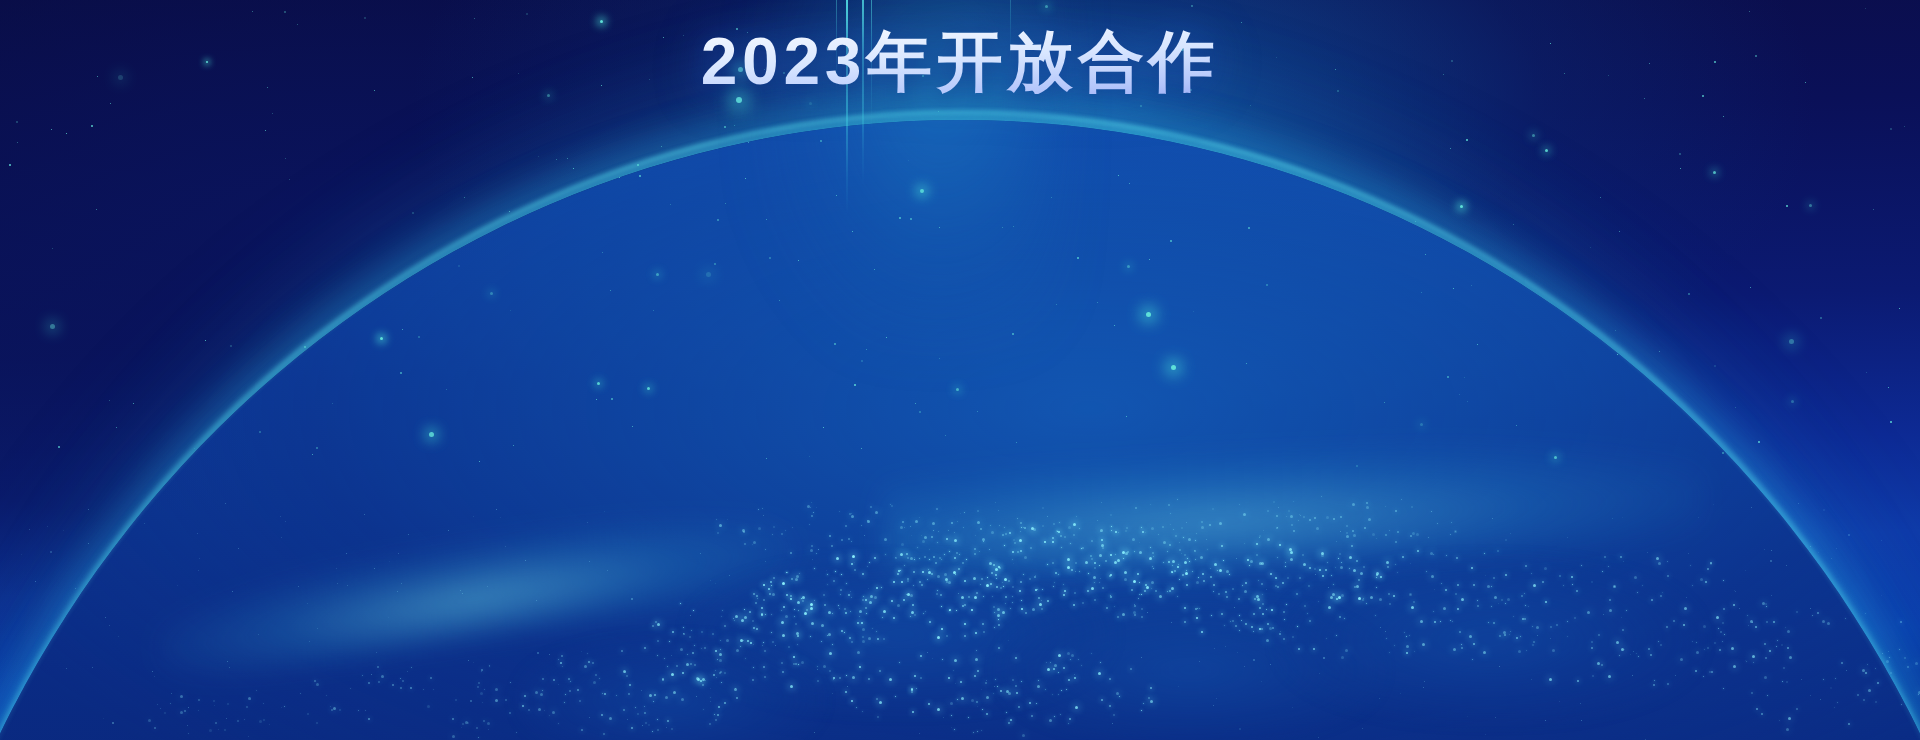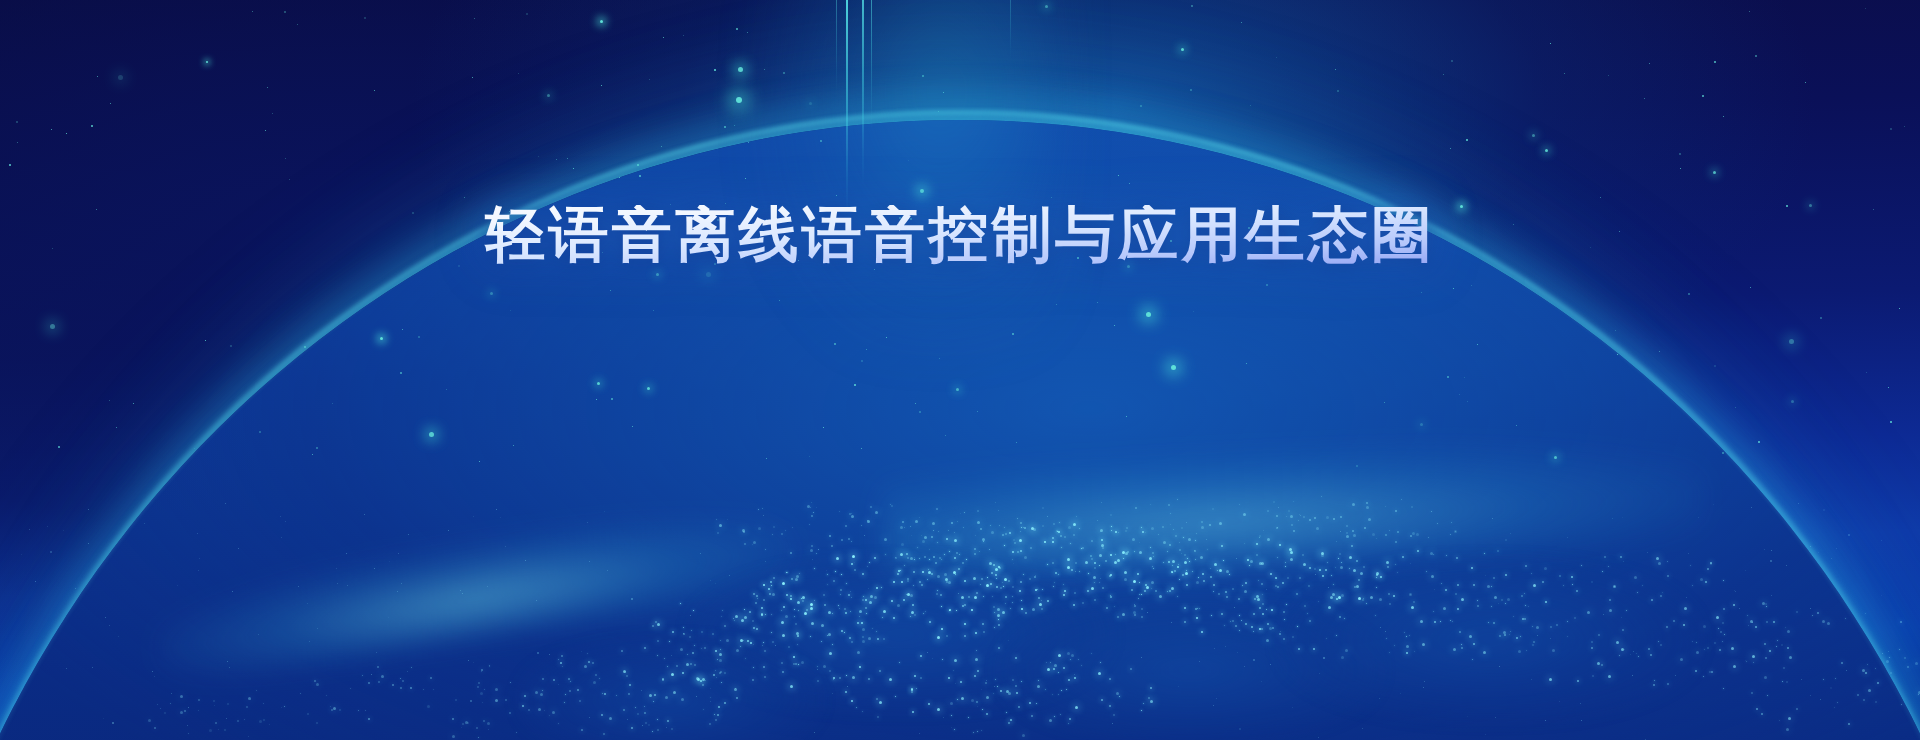--- a/index.html
+++ b/index.html
@@ -1988,16 +1988,16 @@
   <div class="beam-glow"></div>
   <div class="streaks">
     <u style="left:846px;width:2px;height:215px;opacity:.95;"></u>
     <u style="left:862px;width:2px;height:185px;opacity:.80;"></u>
     <u style="left:871px;width:1px;height:130px;opacity:.55;"></u>
     <u style="left:836px;width:1px;height:95px;opacity:.40;"></u>
     <u style="left:1010px;width:1px;height:60px;opacity:.28;"></u>
   </div>
 
   <div class="content">
-    <div class="title-main">轻语音离线语音控制与应用生态圈</div>
+    <div class="title-sub">2023年开放合作</div>
   </div>
 
 </div>
 
 </body></html>

